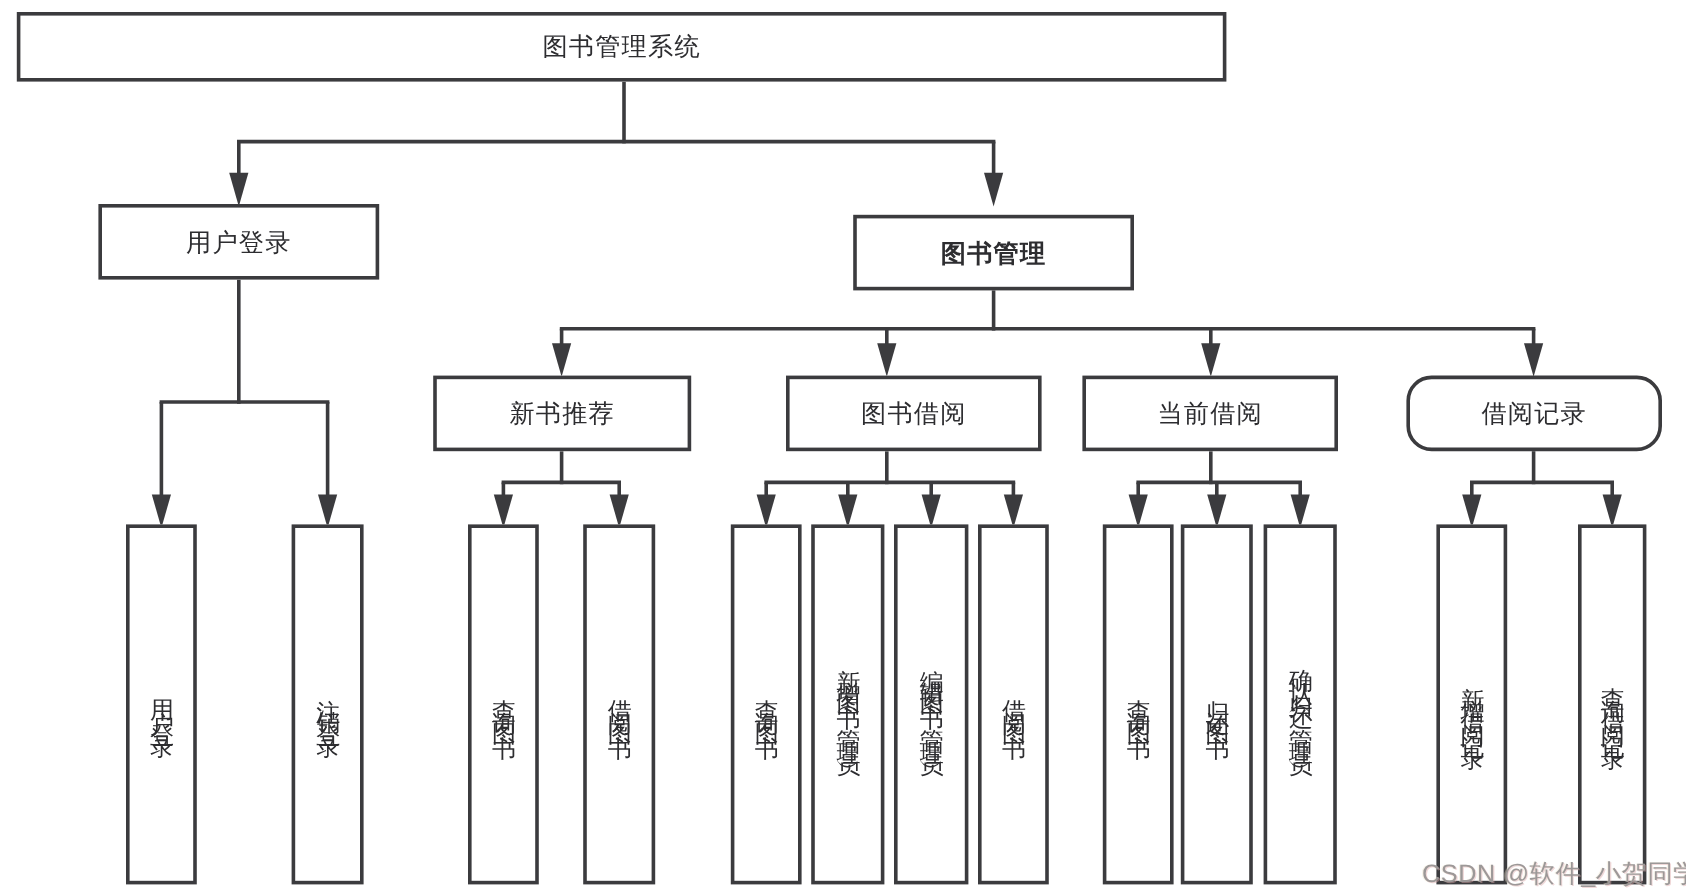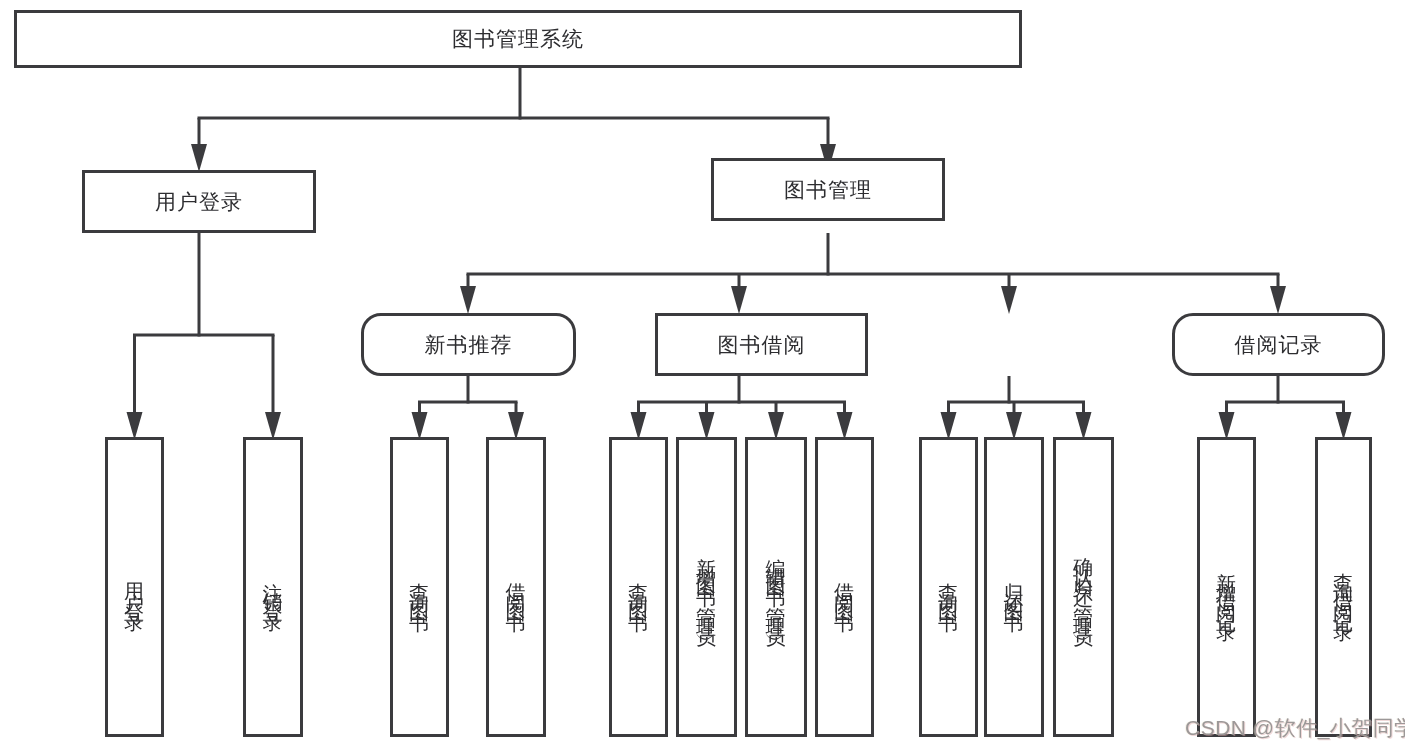--- a/index.html
+++ b/index.html
@@ -123,29 +123,32 @@
     </g>
   </svg>
 
   <div class="node h-node" style="left:14px; top:10px; width:1008px; height:58px;">
     <span>图书管理系统</span>
   </div>
 
   <div class="node h-node" style="left:82px; top:170px; width:234px; height:63px;">
     <span>用户登录</span>
   </div>
-  <div class="node h-node" style="left:711px; top:158px; width:234px; height:63px;">
+  <div class="node h-node" style="left:711px; top:179px; width:234px; height:63px;font-weight:bold;">
     <span>图书管理</span>
   </div>
 
-  <div class="node h-node" style="left:361px; top:313px; width:215px; height:63px;border-radius:20px;">
+  <div class="node h-node" style="left:361px; top:313px; width:215px; height:63px;">
     <span>新书推荐</span>
   </div>
   <div class="node h-node" style="left:655px; top:313px; width:213px; height:63px;">
     <span>图书借阅</span>
+  </div>
+  <div class="node h-node" style="left:902px; top:313px; width:213px; height:63px;">
+    <span>当前借阅</span>
   </div>
   <div class="node h-node" style="left:1172px; top:313px; width:213px; height:63px;border-radius:21px;">
     <span>借阅记录</span>
   </div>
 
   <div class="node leaf" style="left:105px; top:437px; width:59px; height:300px;">
     <span class="vtext">用户登录</span>
   </div>
   <div class="node leaf" style="left:243px; top:437px; width:60px; height:300px;">
     <span class="vtext">注销登录</span>

